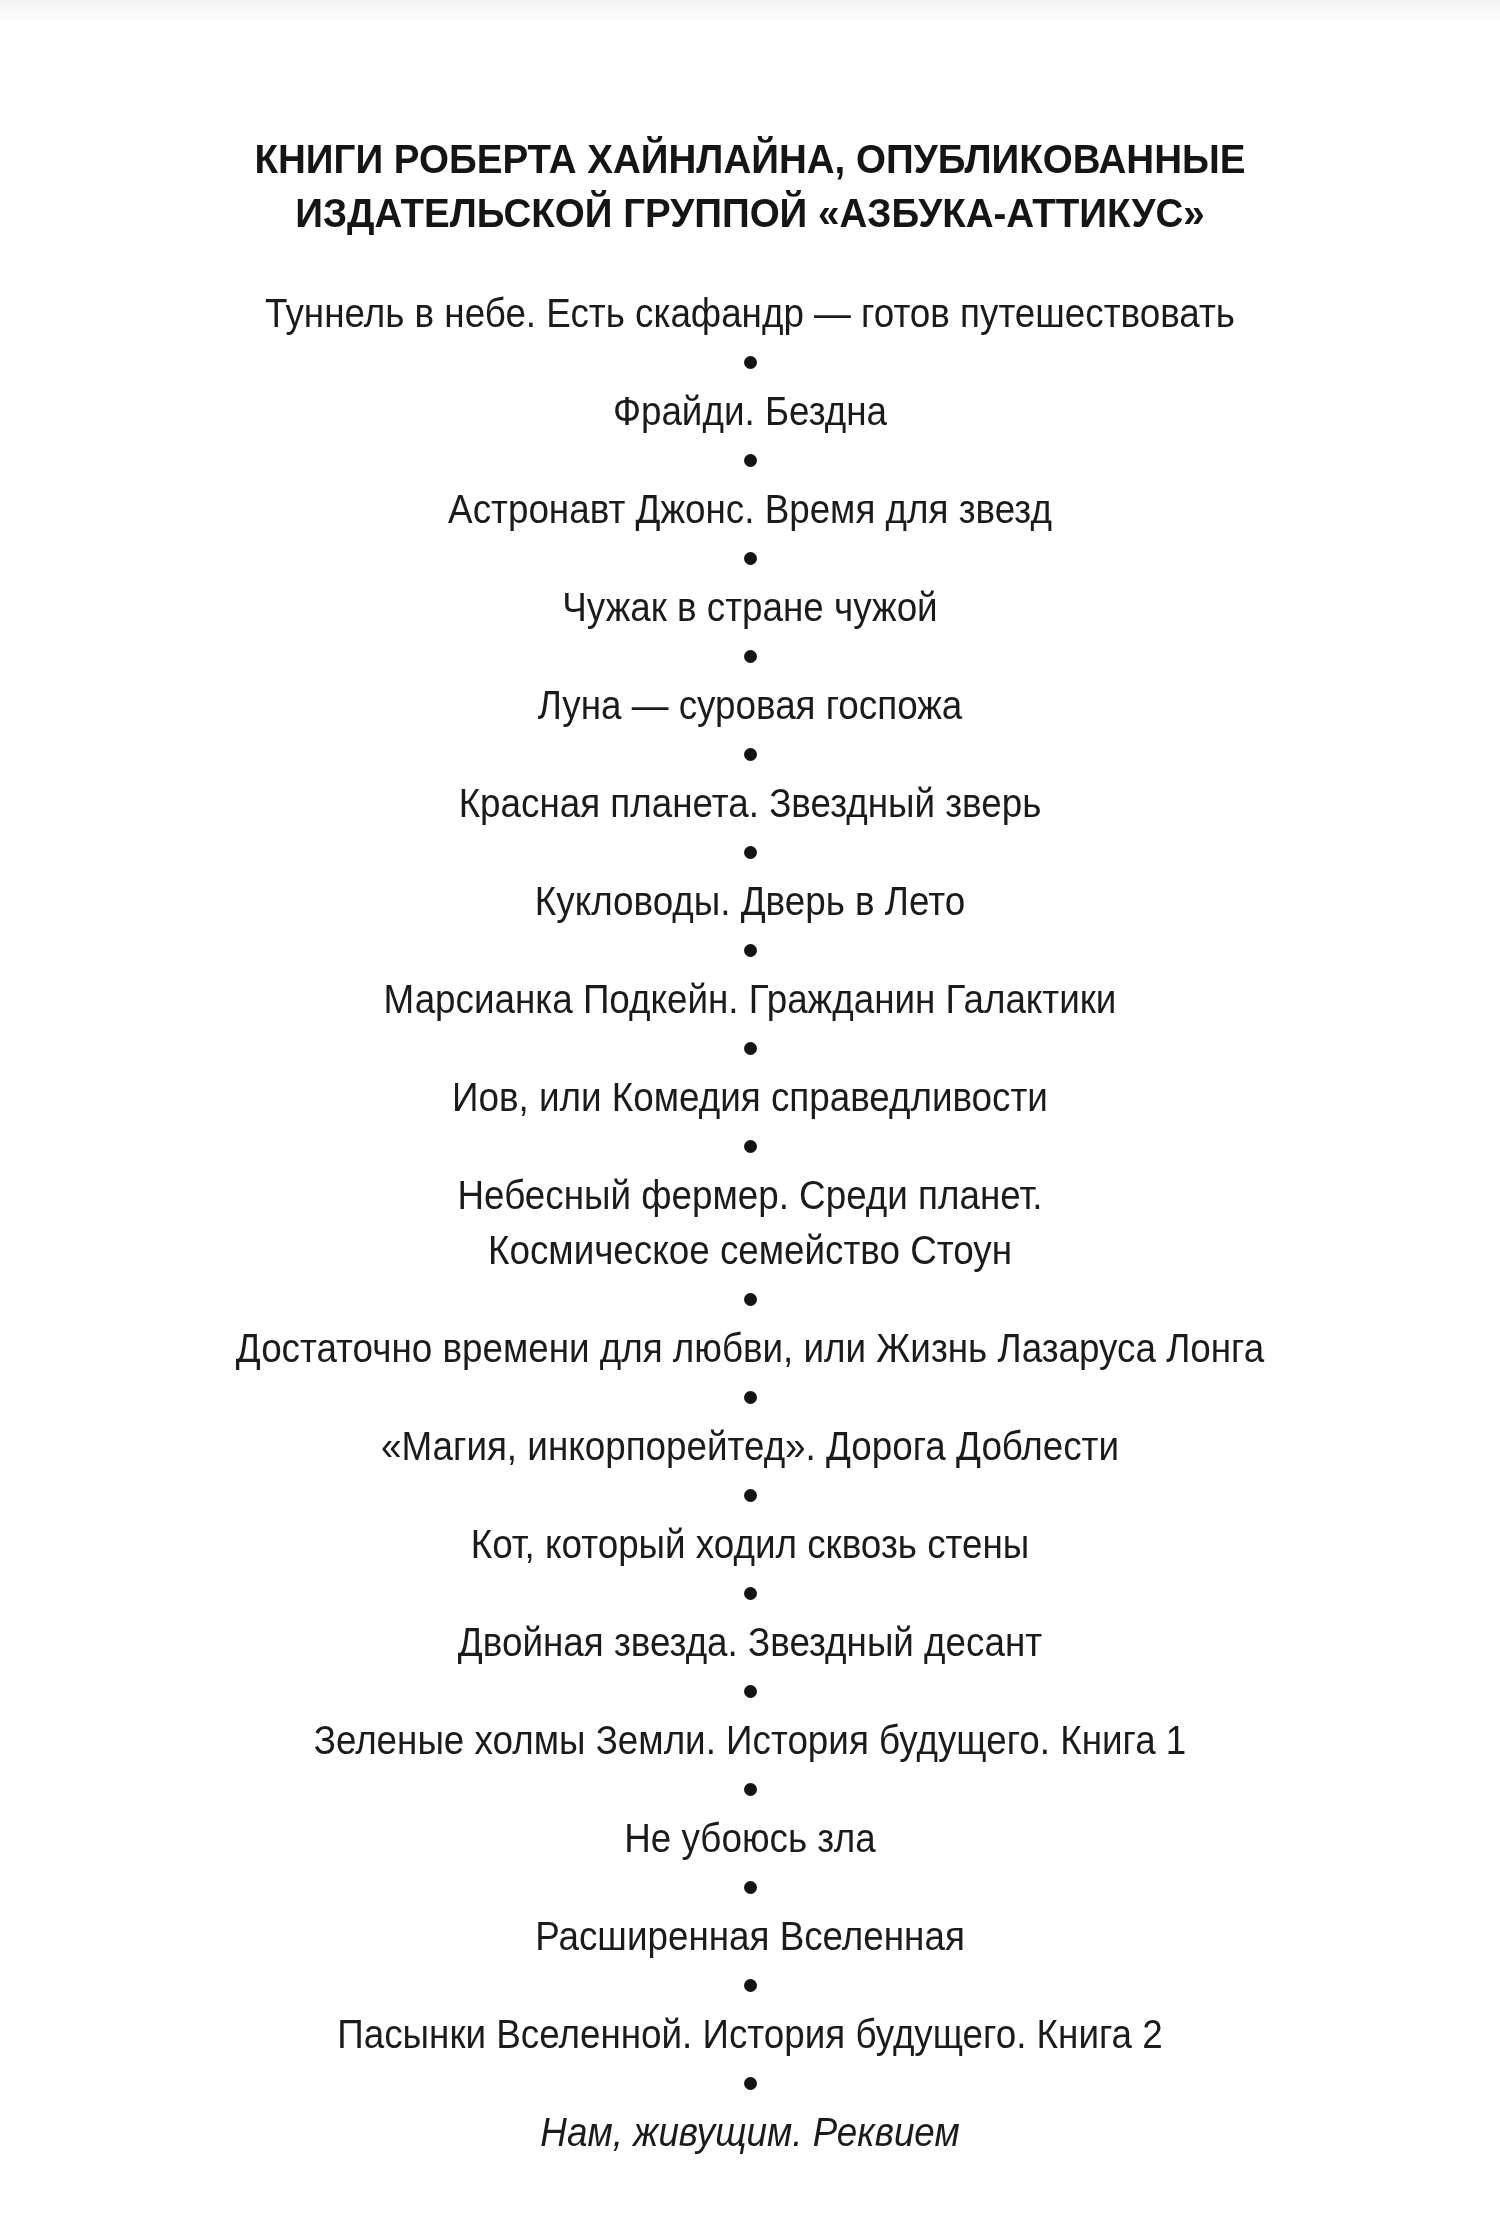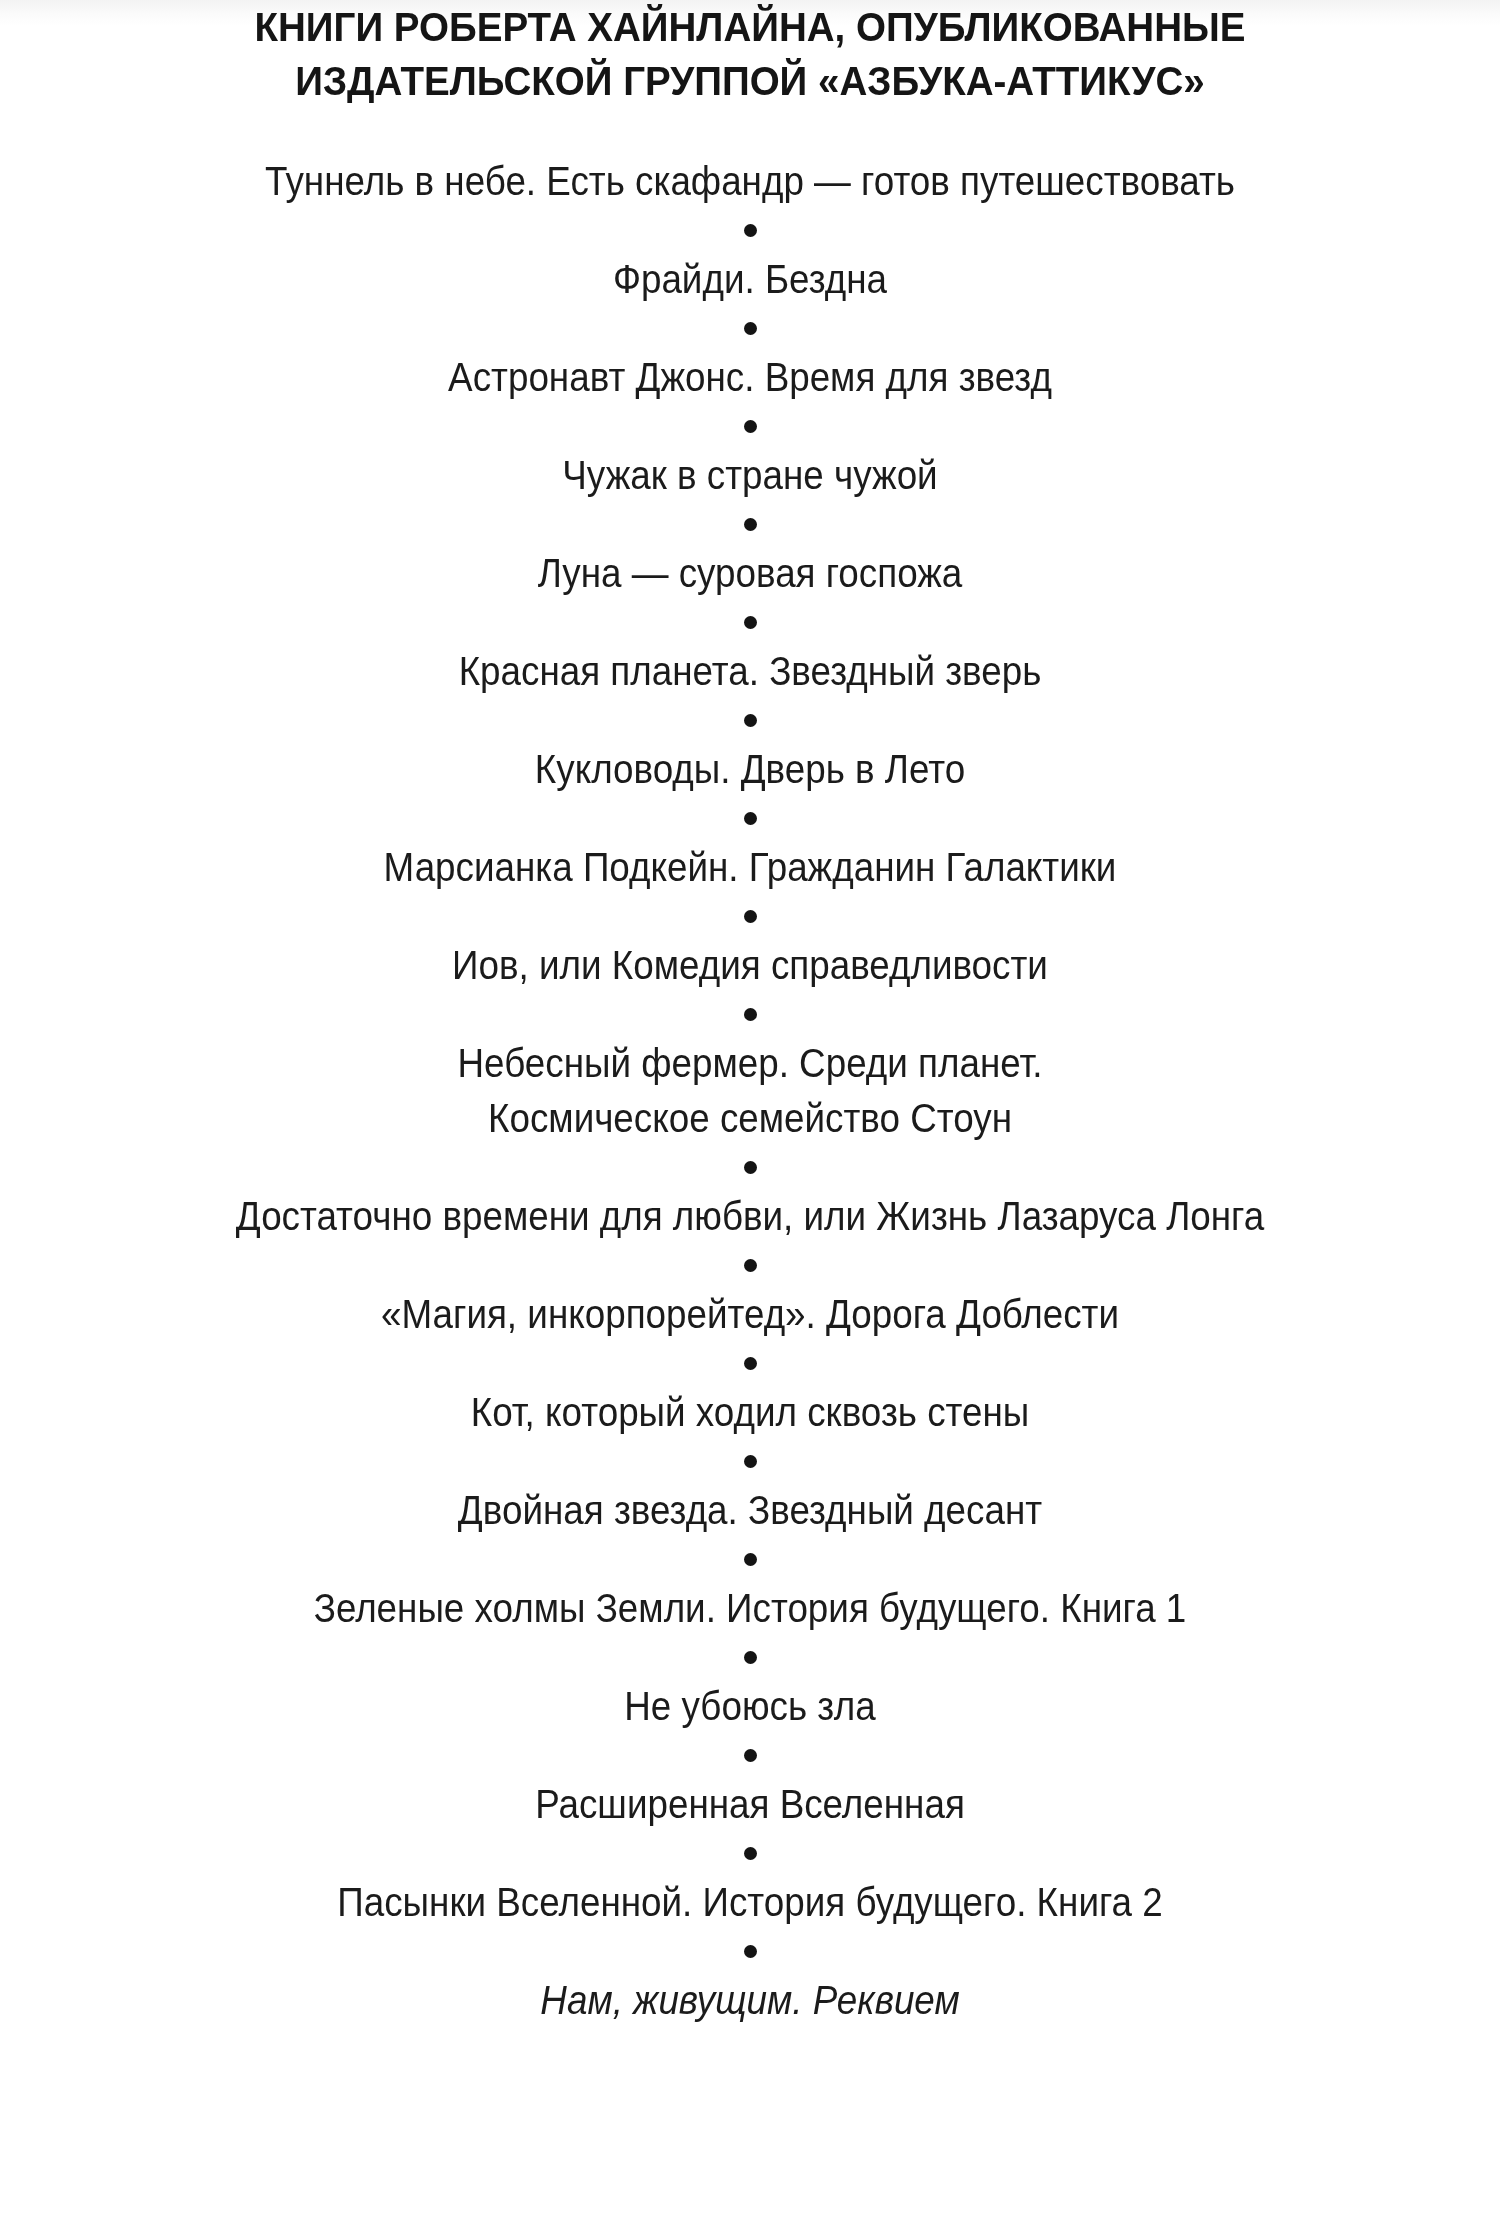--- a/index.html
+++ b/index.html
@@ -18,20 +18,21 @@
   }
   
   .top-shade {
     position: absolute;
     top: 0; left: 0; right: 0;
     height: 26px;
     background: linear-gradient(180deg, #f3f3f3 0%, #fbfbfb 55%, #ffffff 100%);
     pointer-events: none;
   }
   .content {
+    padding-top: 132px;
     text-align: center;
   }
   .title {
     font-size: 41px;
     font-weight: 700;
     line-height: 54px;
     letter-spacing: 0px;
     margin: 0 0 46px 0;
     transform: scaleX(0.94);
     color: #151515;

